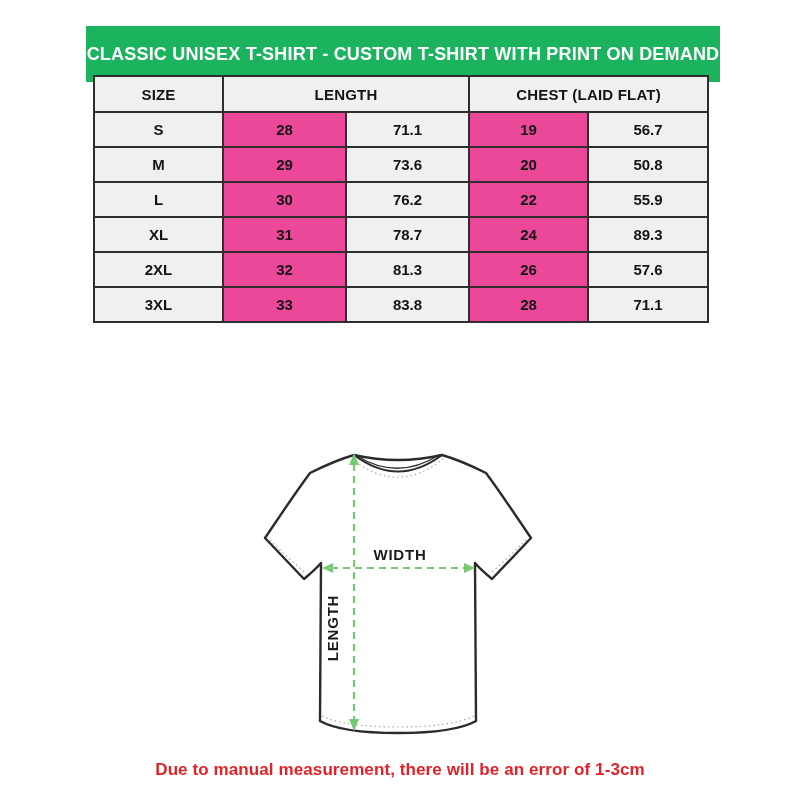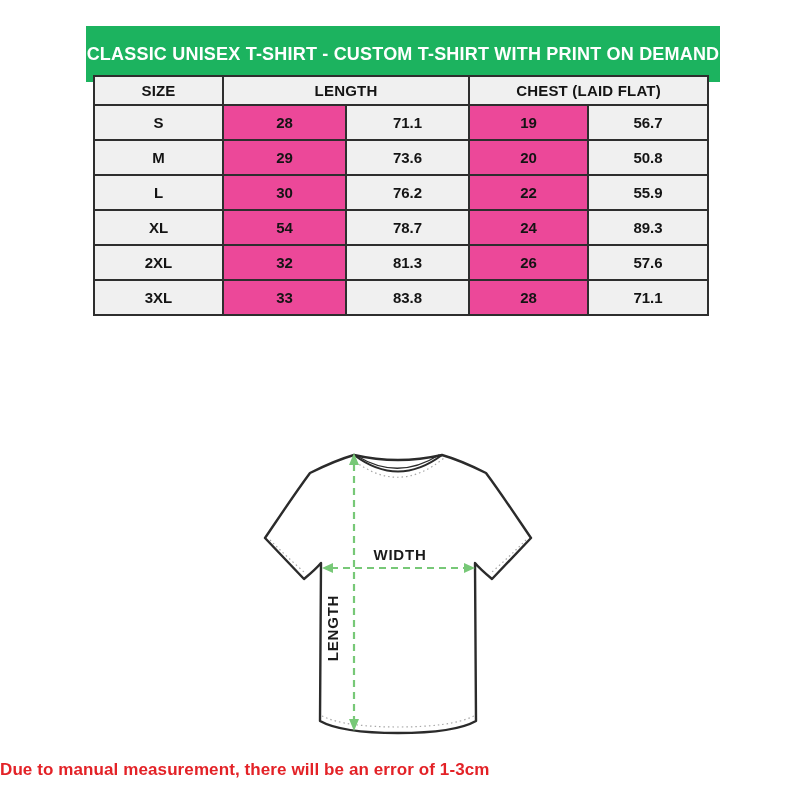--- a/index.html
+++ b/index.html
@@ -31,41 +31,41 @@
   }
   table.size-chart{
     position:absolute;left:93px;top:75px;width:614px;
     border-collapse:collapse;table-layout:fixed;
   }
   .size-chart th,.size-chart td{
     border:2px solid var(--table-border);
     text-align:center;vertical-align:middle;
     font-size:15px;color:#141414;
   }
-  .size-chart thead tr{height:29px;}
+  .size-chart thead tr{height:36px;}
   .size-chart tbody tr{height:35px;}
   .size-chart th{background:var(--cell-shade);font-weight:700;letter-spacing:.2px;}
   .size-chart td.shade{background:var(--cell-shade);}
   .size-chart td.plain{background:#ec4899;}
   .size-chart td{font-weight:700;}
   svg.shirt{position:absolute;left:240px;top:440px;}
   .shirt .outline{fill:#ffffff;stroke:#2b2b2b;stroke-width:2.4;stroke-linejoin:round;stroke-linecap:round;}
   .shirt .seam{fill:none;stroke:#2b2b2b;stroke-width:2;stroke-linecap:round;}
   .shirt .seam-thin{fill:none;stroke:#2b2b2b;stroke-width:1.3;stroke-linecap:round;}
   .shirt .stitch{fill:none;stroke:#a8a8a8;stroke-width:1.2;stroke-dasharray:1.5 3;}
   .shirt .meas{fill:none;stroke:var(--arrow-green);stroke-width:2.2;stroke-dasharray:7 5;}
   .shirt .head{fill:var(--arrow-green);stroke:none;}
   .shirt .lbl{
     font-family:"Liberation Sans","DejaVu Sans",sans-serif;
     font-size:15px;font-weight:700;fill:#1b1b1b;letter-spacing:.8px;
     text-anchor:middle;
   }
   .note{
     position:absolute;left:0;top:760px;width:800px;
-    font-size:17px;font-weight:700;
+    text-align:center;font-size:17px;font-weight:700;
     color:var(--note-red);letter-spacing:.1px;
   }
 </style>
 </head>
 <body>
 
 <div class="banner">
   <span>CLASSIC UNISEX T-SHIRT - CUSTOM T-SHIRT WITH PRINT ON DEMAND</span>
 </div>
 
@@ -101,21 +101,21 @@
       </tr>
       <tr>
         <td class="shade">L</td>
         <td class="plain">30</td>
         <td class="shade">76.2</td>
         <td class="plain">22</td>
         <td class="shade">55.9</td>
       </tr>
       <tr>
         <td class="shade">XL</td>
-        <td class="plain">54</td>
+        <td class="plain">31</td>
         <td class="shade">78.7</td>
         <td class="plain">24</td>
         <td class="shade">89.3</td>
       </tr>
       <tr>
         <td class="shade">2XL</td>
         <td class="plain">32</td>
         <td class="shade">81.3</td>
         <td class="plain">26</td>
         <td class="shade">57.6</td>

